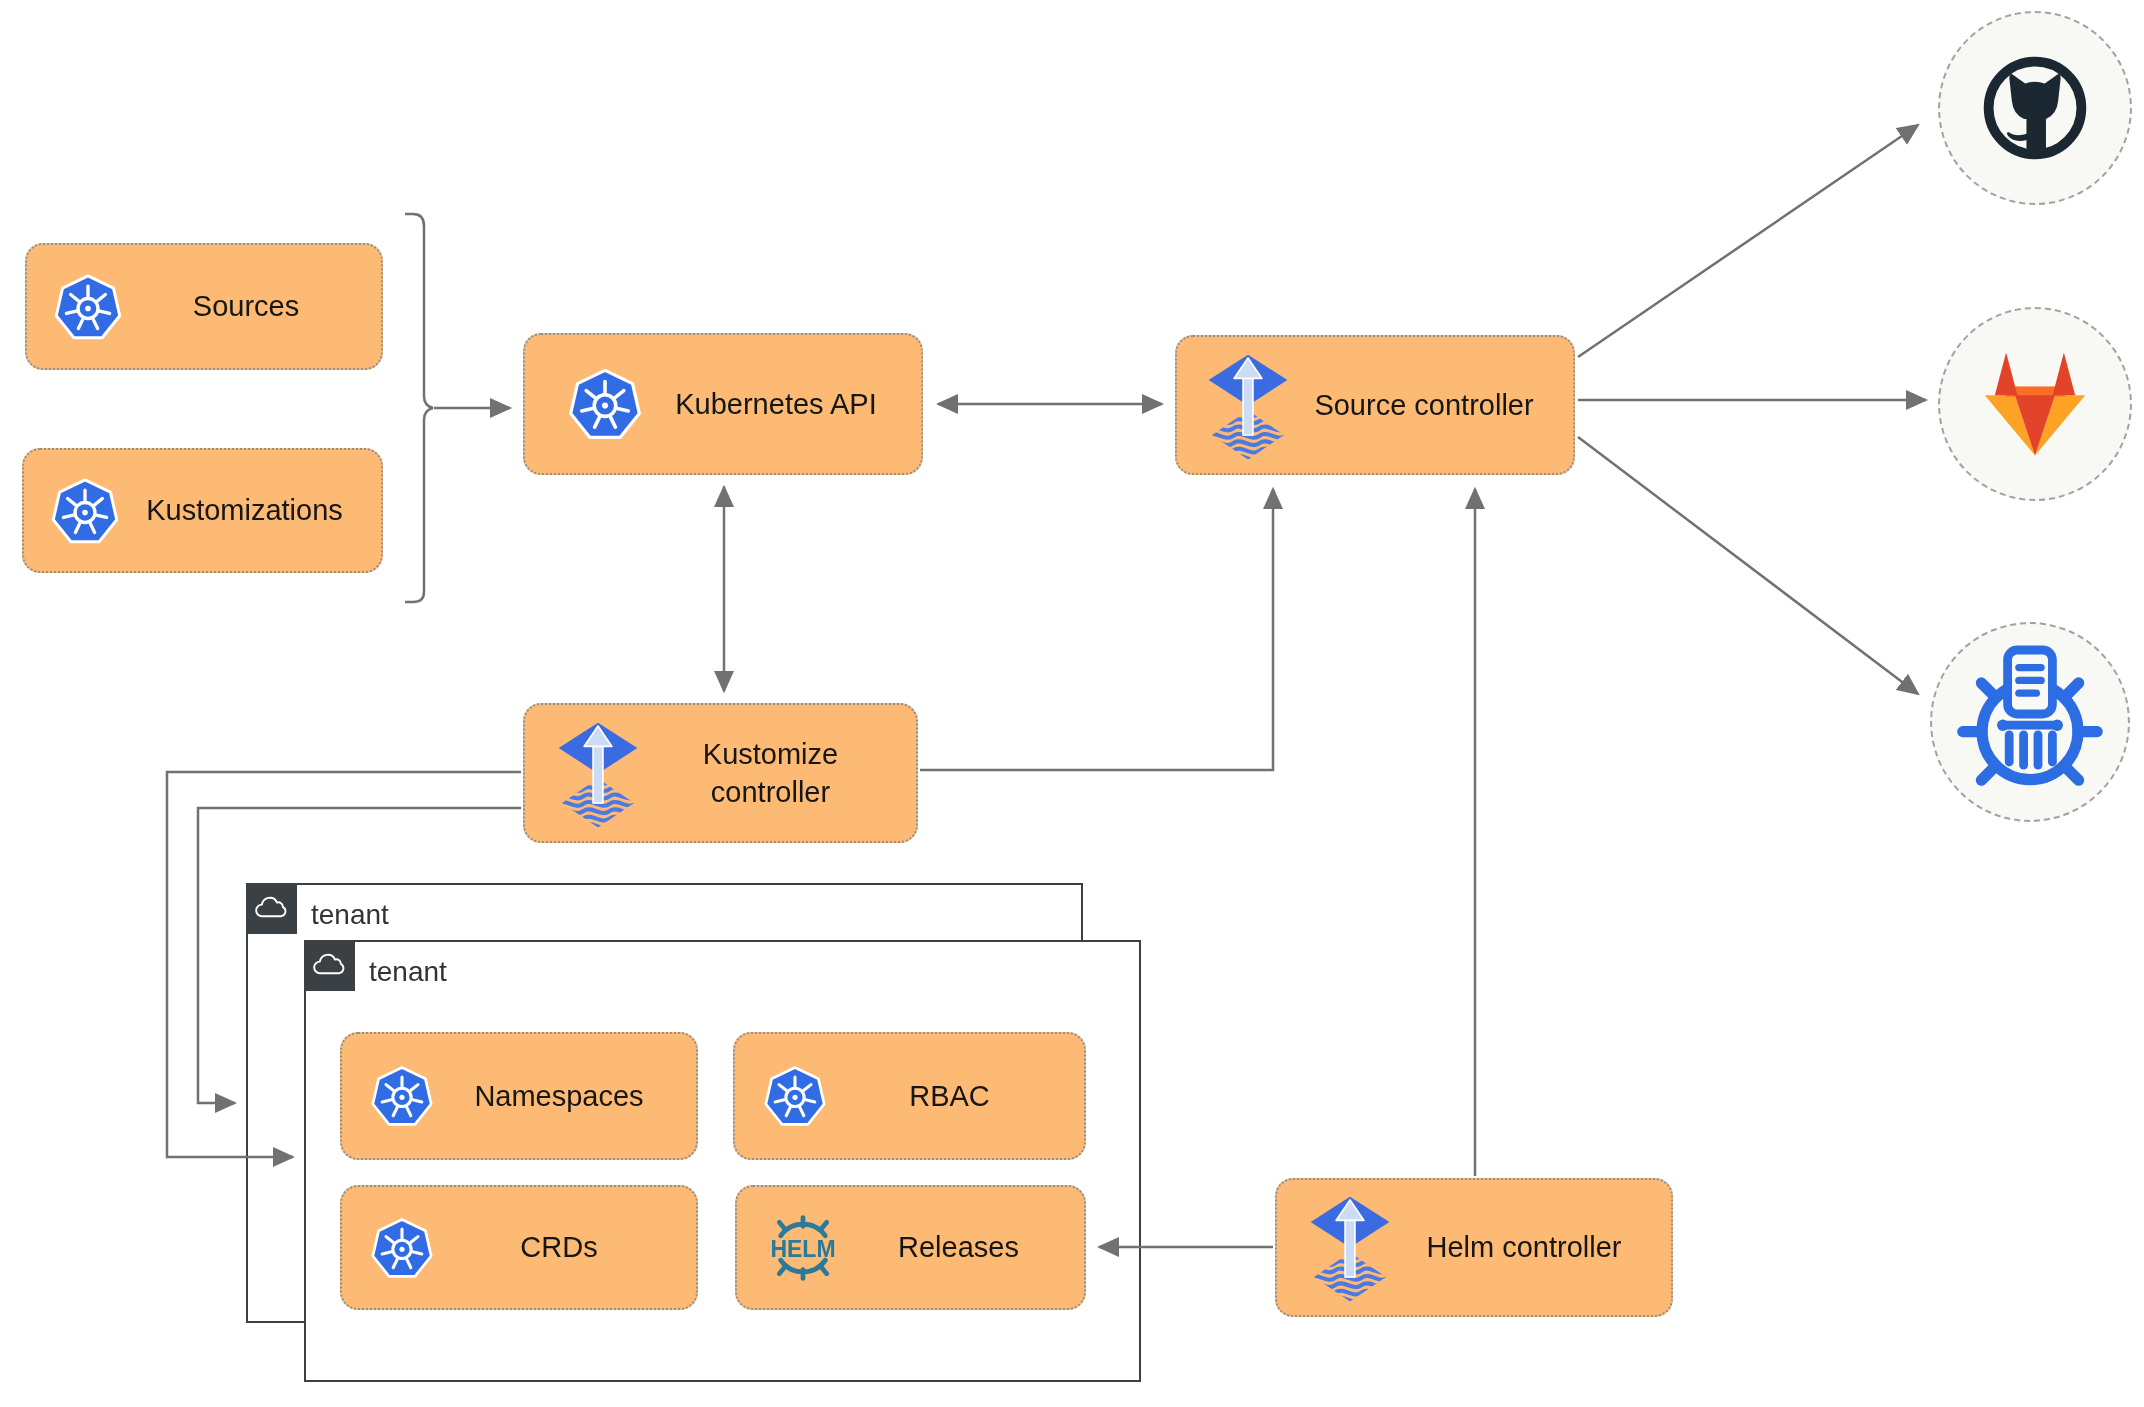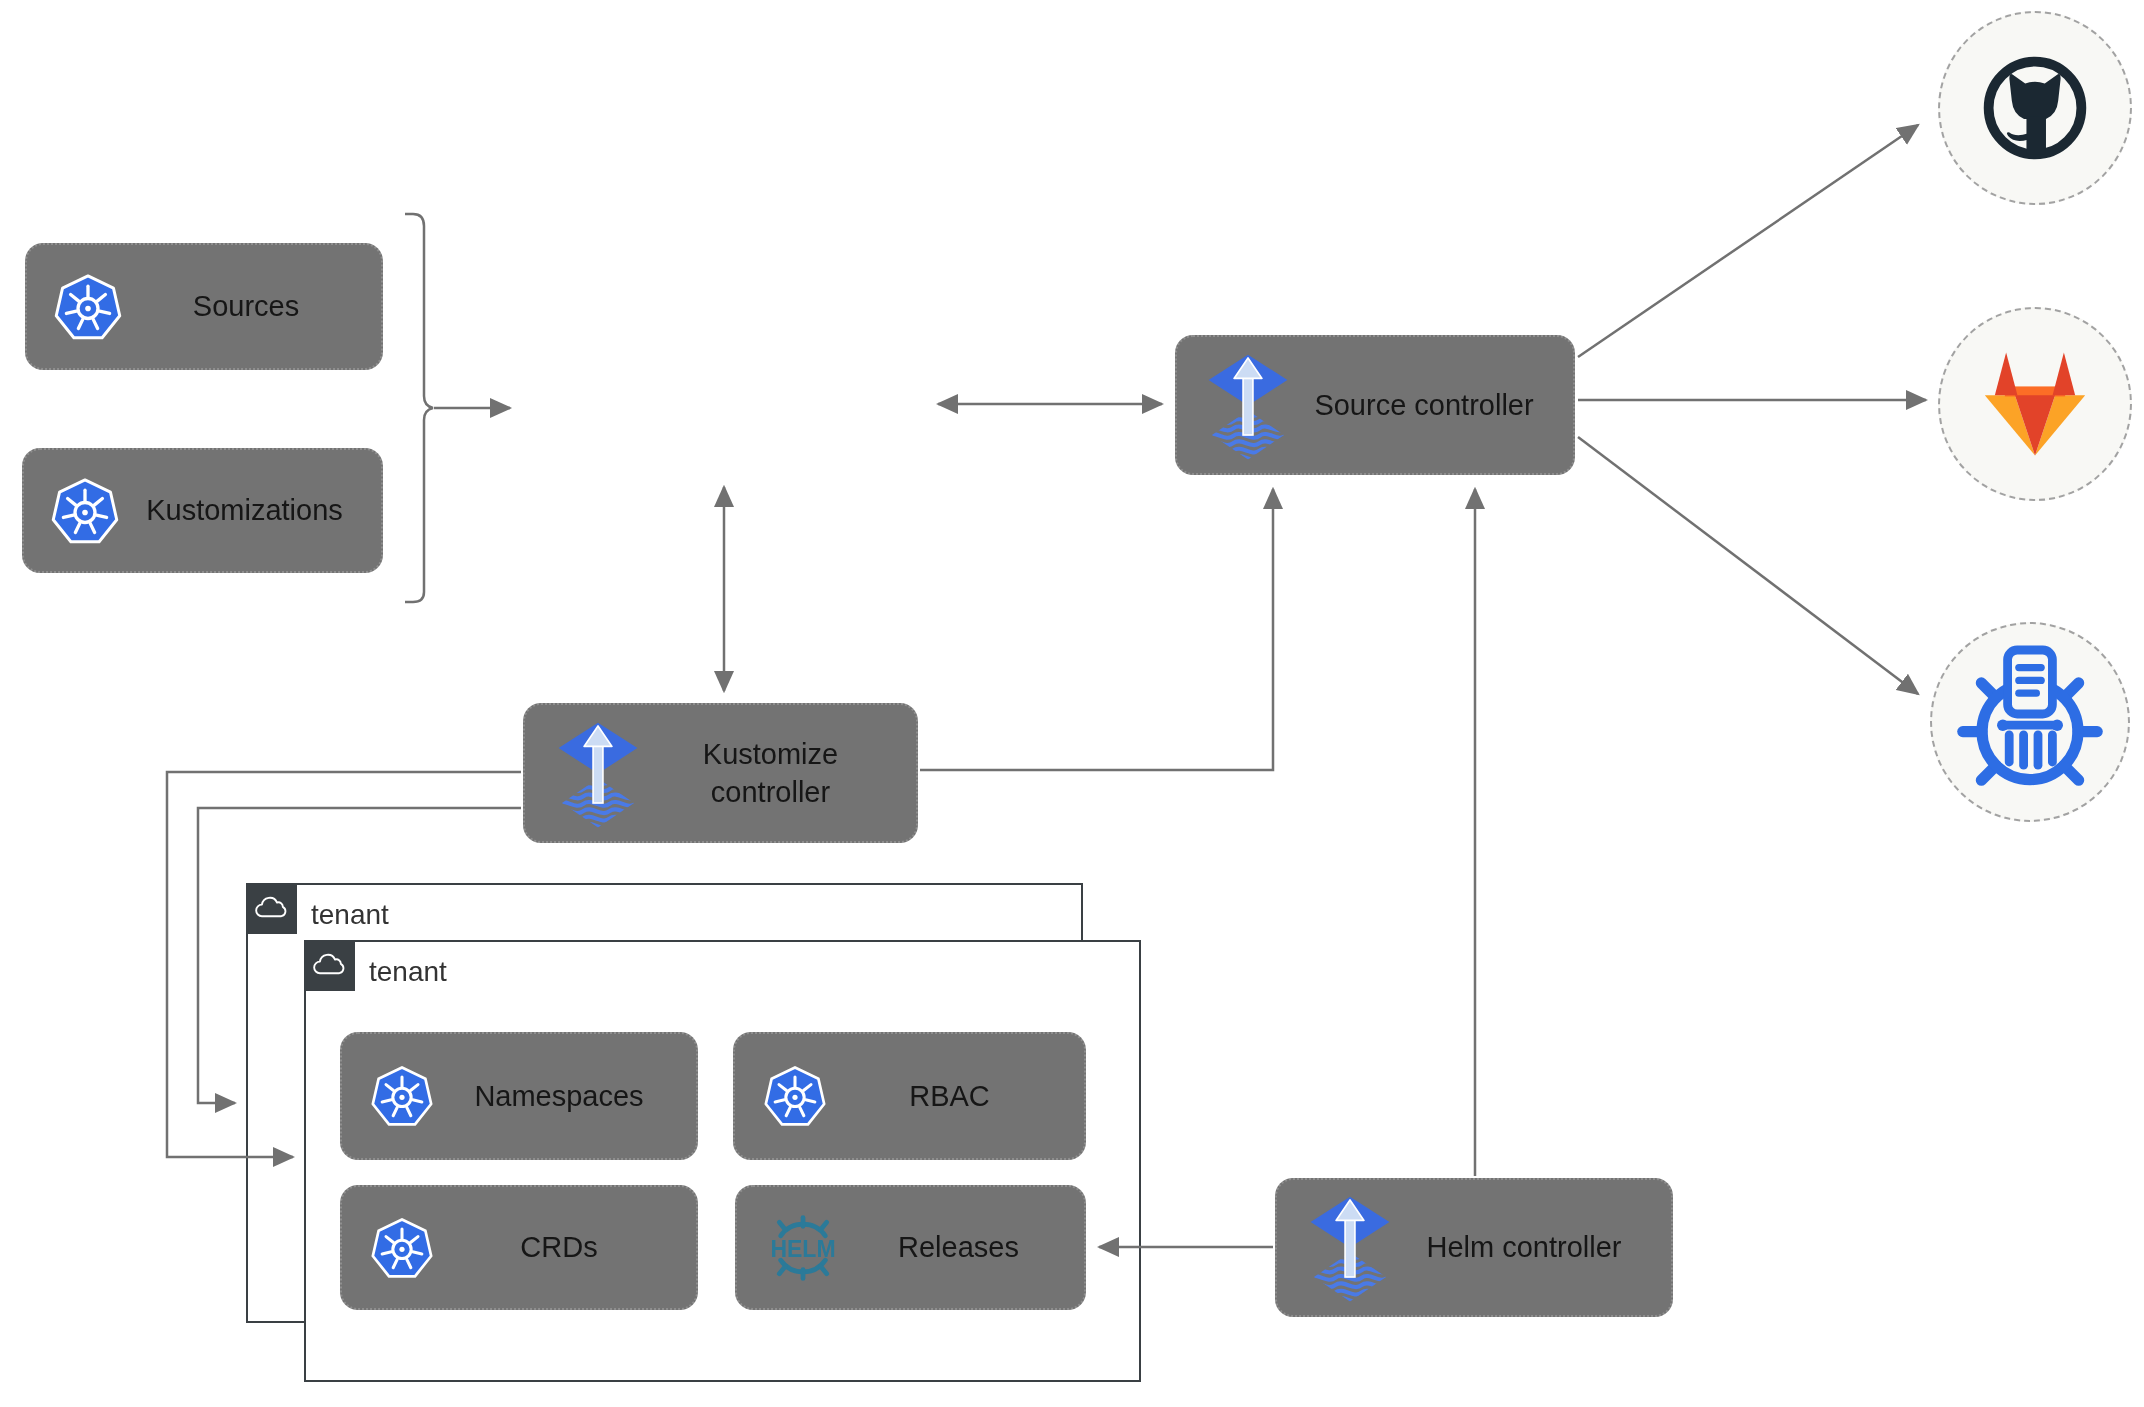--- a/index.html
+++ b/index.html
@@ -1,21 +1,21 @@
 <!DOCTYPE html>
 <html><head>
 <meta charset="utf-8">
 <style>
   html,body{margin:0;padding:0;background:#ffffff;}
   #canvas{
     position:relative;width:2144px;height:1407px;background:#ffffff;overflow:hidden;
     font-family:"Liberation Sans", sans-serif;color:#161616;
   }
   .node{
-    position:absolute;background:#737373;border:2px dotted #8f8f8f;border-radius:18px;
+    position:absolute;background:#fdba74;border:2px dotted #8f8f8f;border-radius:18px;
     display:flex;align-items:center;box-sizing:border-box;
   }
   .node-label{flex:1;text-align:center;font-size:29px;line-height:1.32;color:#161616;padding-right:14px;}
   .node-icon{flex:0 0 auto;display:block;}
   .endpoint{
     position:absolute;border-radius:50%;border:2px dashed #a2a2a2;background:#f8f8f5;
     display:flex;align-items:center;justify-content:center;box-sizing:border-box;
   }
   .tenant-box{position:absolute;background:#ffffff;border:2px solid #3a4044;box-sizing:border-box;}
   .tenant-badge{
@@ -140,20 +140,26 @@
     <div class="node-label">Sources</div>
   </div>
 
   <div class="node" style="left:22px;top:448px;width:361px;height:125px;padding-left:24px;">
     <svg class="node-icon" width="74" height="74">
         <use href="#sym-k8s"></use>
       </svg>
     <div class="node-label">Kustomizations</div>
   </div>
 
+  <div class="node" style="left:523px;top:333px;width:400px;height:142px;padding-left:40px;">
+    <svg class="node-icon" width="80" height="80">
+        <use href="#sym-k8s"></use>
+      </svg>
+    <div class="node-label">Kubernetes API</div>
+  </div>
 
   <div class="node" style="left:1175px;top:335px;width:400px;height:140px;padding-left:30px;">
     <svg class="node-icon" width="82" height="115">
         <use href="#sym-flux"></use>
       </svg>
     <div class="node-label" style="max-width:230px;margin:4px auto;">Source controller</div>
   </div>
 
   <div class="node" style="left:523px;top:703px;width:395px;height:140px;padding-left:32px;">
     <svg class="node-icon" width="82" height="115">

